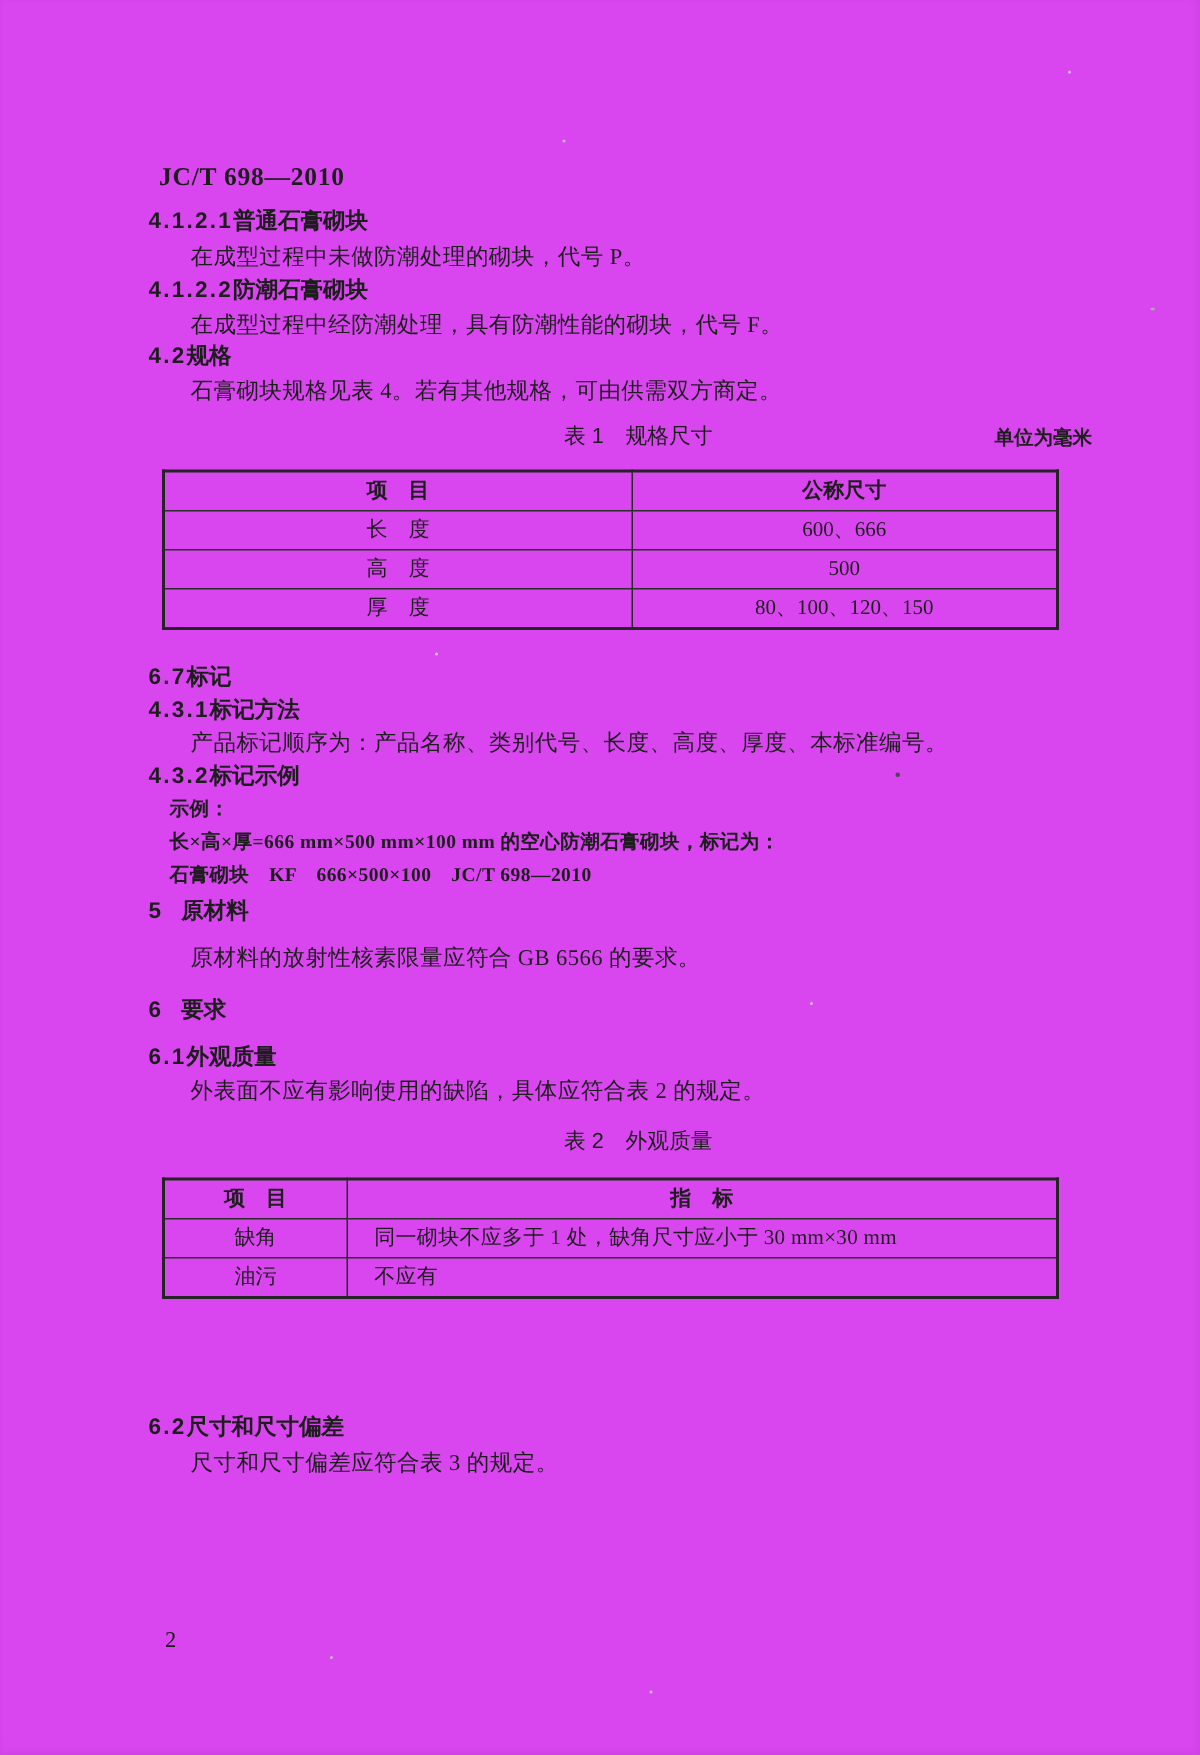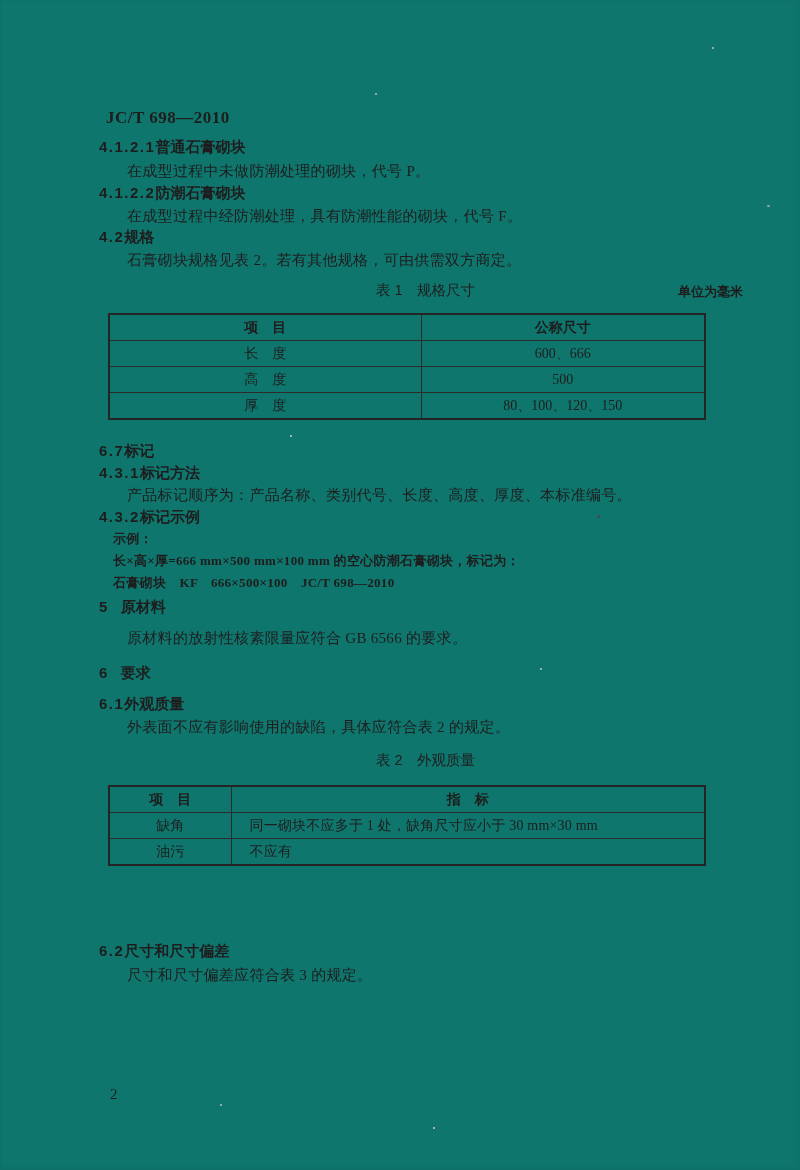--- a/index.html
+++ b/index.html
@@ -1,19 +1,19 @@
 <!DOCTYPE html>
 <html><head>
 <meta charset="utf-8">
 <style>
   html,body{margin:0;padding:0;background:#e8e8e6;}
   .page{
     position:relative;
     width:800px;height:1170px;
-    background:#0f766e;
+    background:#d946ef;
     overflow:hidden;
     font-family:"Liberation Serif","DejaVu Serif",serif;
     color:#1d1d1d;
     box-shadow:inset -2px -2px 6px rgba(0,0,0,0.05), inset 1px 0 2px rgba(0,0,0,0.02);
   }
   .abs{position:absolute;}
   .doc-header{
     left:106px;top:108px;
     font-family:"Liberation Serif","DejaVu Serif",serif;
     font-weight:700;font-size:17px;letter-spacing:0.5px;
@@ -32,21 +32,21 @@
     left:113px;
     font-size:13px;white-space:nowrap;letter-spacing:0.3px;
     font-weight:600;
   }
   .caption{
     left:108px;width:635px;text-align:center;
     font-family:"Liberation Sans","DejaVu Sans",sans-serif;
     font-weight:400;font-size:14.5px;
   }
   .unit-note{
-    left:108px;width:635px;text-align:right;
+    left:93px;width:635px;text-align:right;
     font-family:"Liberation Sans","DejaVu Sans",sans-serif;
     font-weight:600;font-size:13px;
   }
   table.spec{
     position:absolute;left:108px;width:598px;
     border-collapse:collapse;table-layout:fixed;
     font-size:14px;
   }
   table.spec td{
     border:1px solid #2b2b2b;
@@ -74,21 +74,21 @@
   <div class="abs body-p" style="top:162px;">在成型过程中未做防潮处理的砌块，代号 P。</div>
 
   <div class="abs sec-head" style="top:184px;">
     <span class="sec-num">4.1.2.2</span><span>防潮石膏砌块</span>
   </div>
   <div class="abs body-p" style="top:207px;">在成型过程中经防潮处理，具有防潮性能的砌块，代号 F。</div>
 
   <div class="abs sec-head" style="top:228px;">
     <span class="sec-num">4.2</span><span>规格</span>
   </div>
-  <div class="abs body-p" style="top:251px;">石膏砌块规格见表 2。若有其他规格，可由供需双方商定。</div>
+  <div class="abs body-p" style="top:251px;">石膏砌块规格见表 4。若有其他规格，可由供需双方商定。</div>
 
   <div class="abs caption" style="top:281px;">表 1　规格尺寸</div>
   <div class="abs unit-note" style="top:283px;">单位为毫米</div>
 
   <table class="spec" style="top:313px;">
     <colgroup>
         <col style="width:312px">
         <col>
       </colgroup>
     <tbody>

